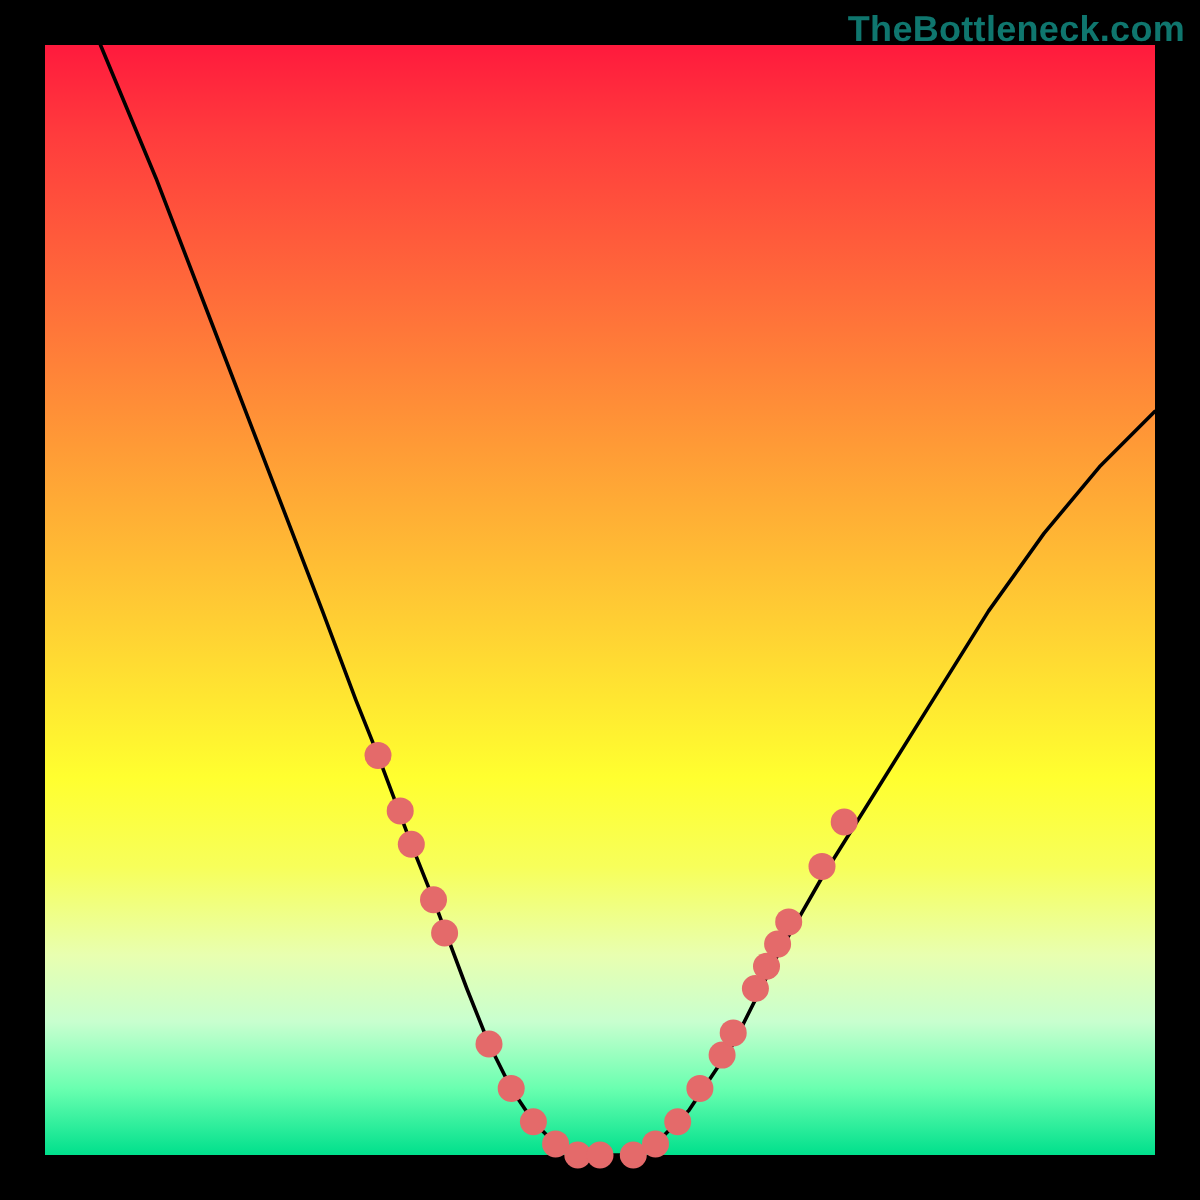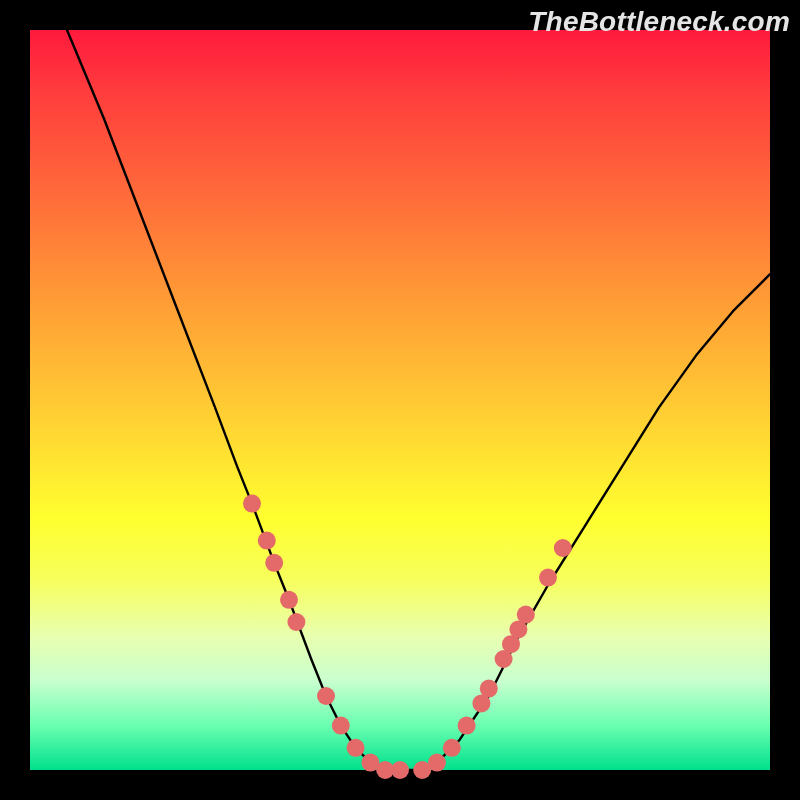--- a/index.html
+++ b/index.html
@@ -28,26 +28,25 @@
       #e8ffb0 82%,
       #c8ffcf 88%,
       #6affb0 94%,
       #00e08c 100%
     );
   }
   .watermark {
     position: absolute;
     top: 6px;
     right: 10px;
-    color: #e5e5e5;
-    font-size: 28px;
+    color: #0f766e;
+    font-size: 24px;
     font-weight: 600;
     letter-spacing: 0.2px;
     user-select: none;
-    font-style: italic;
   }
   svg {
     position: absolute;
     left: 0;
     top: 0;
   }
 </style>
 </head>
 <body>
 

